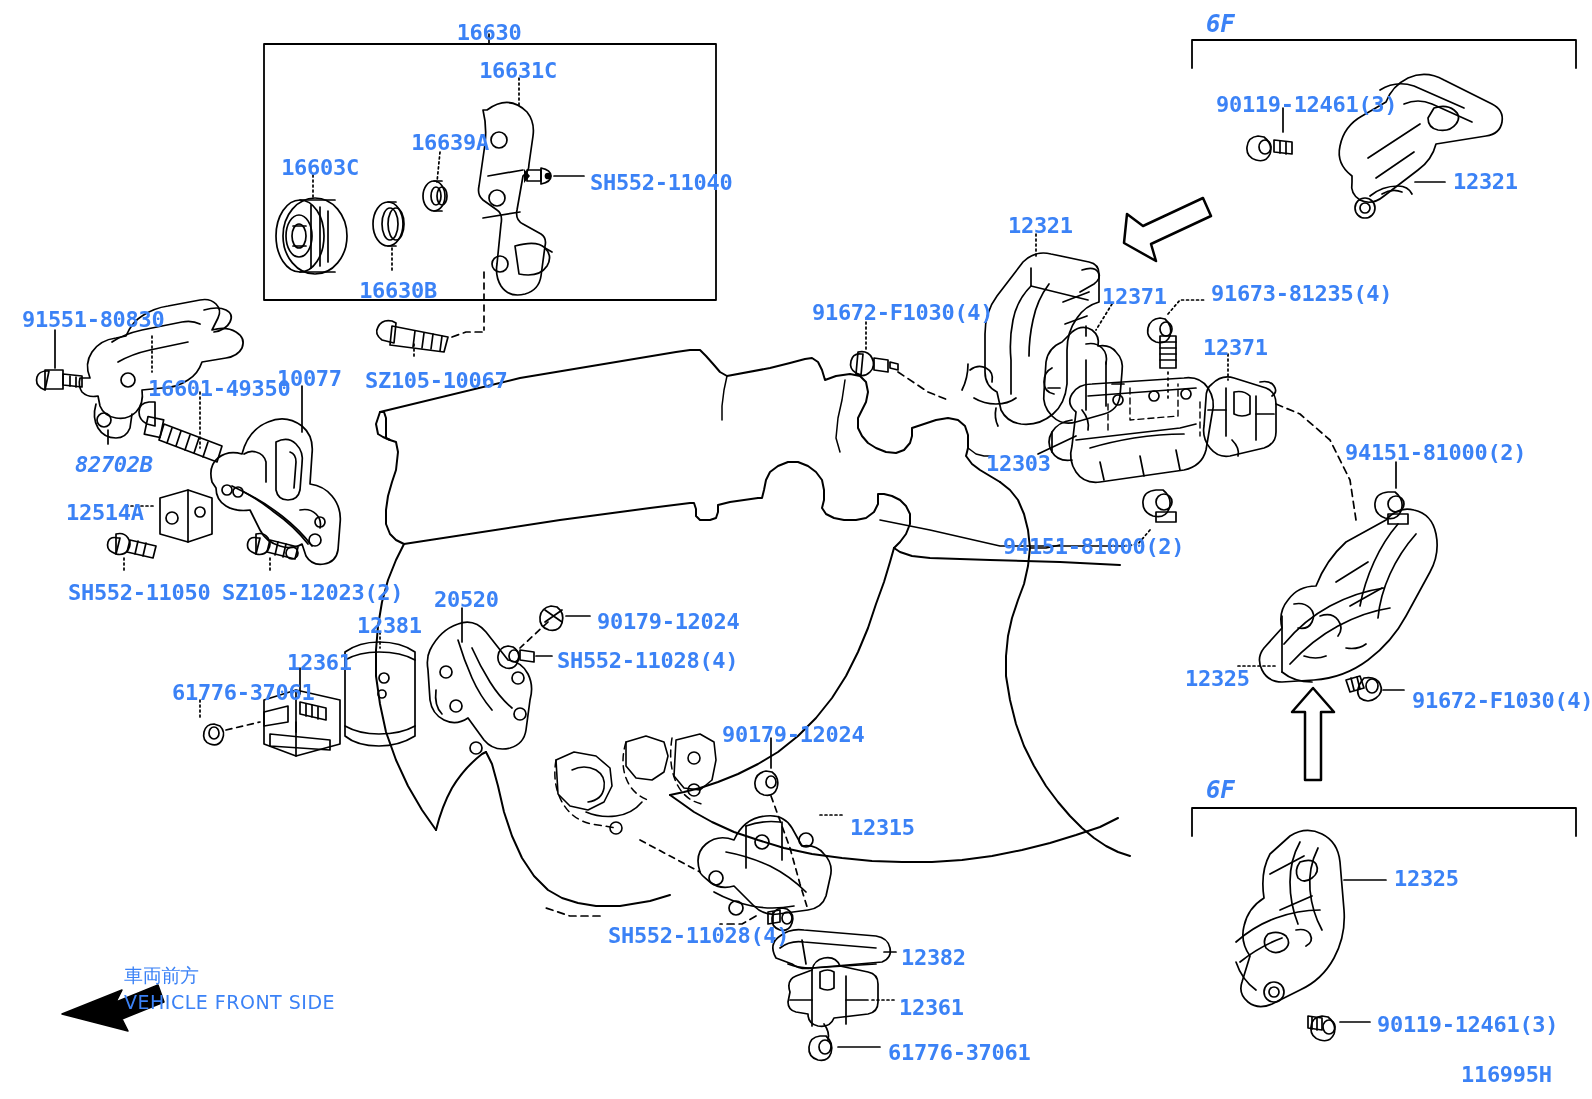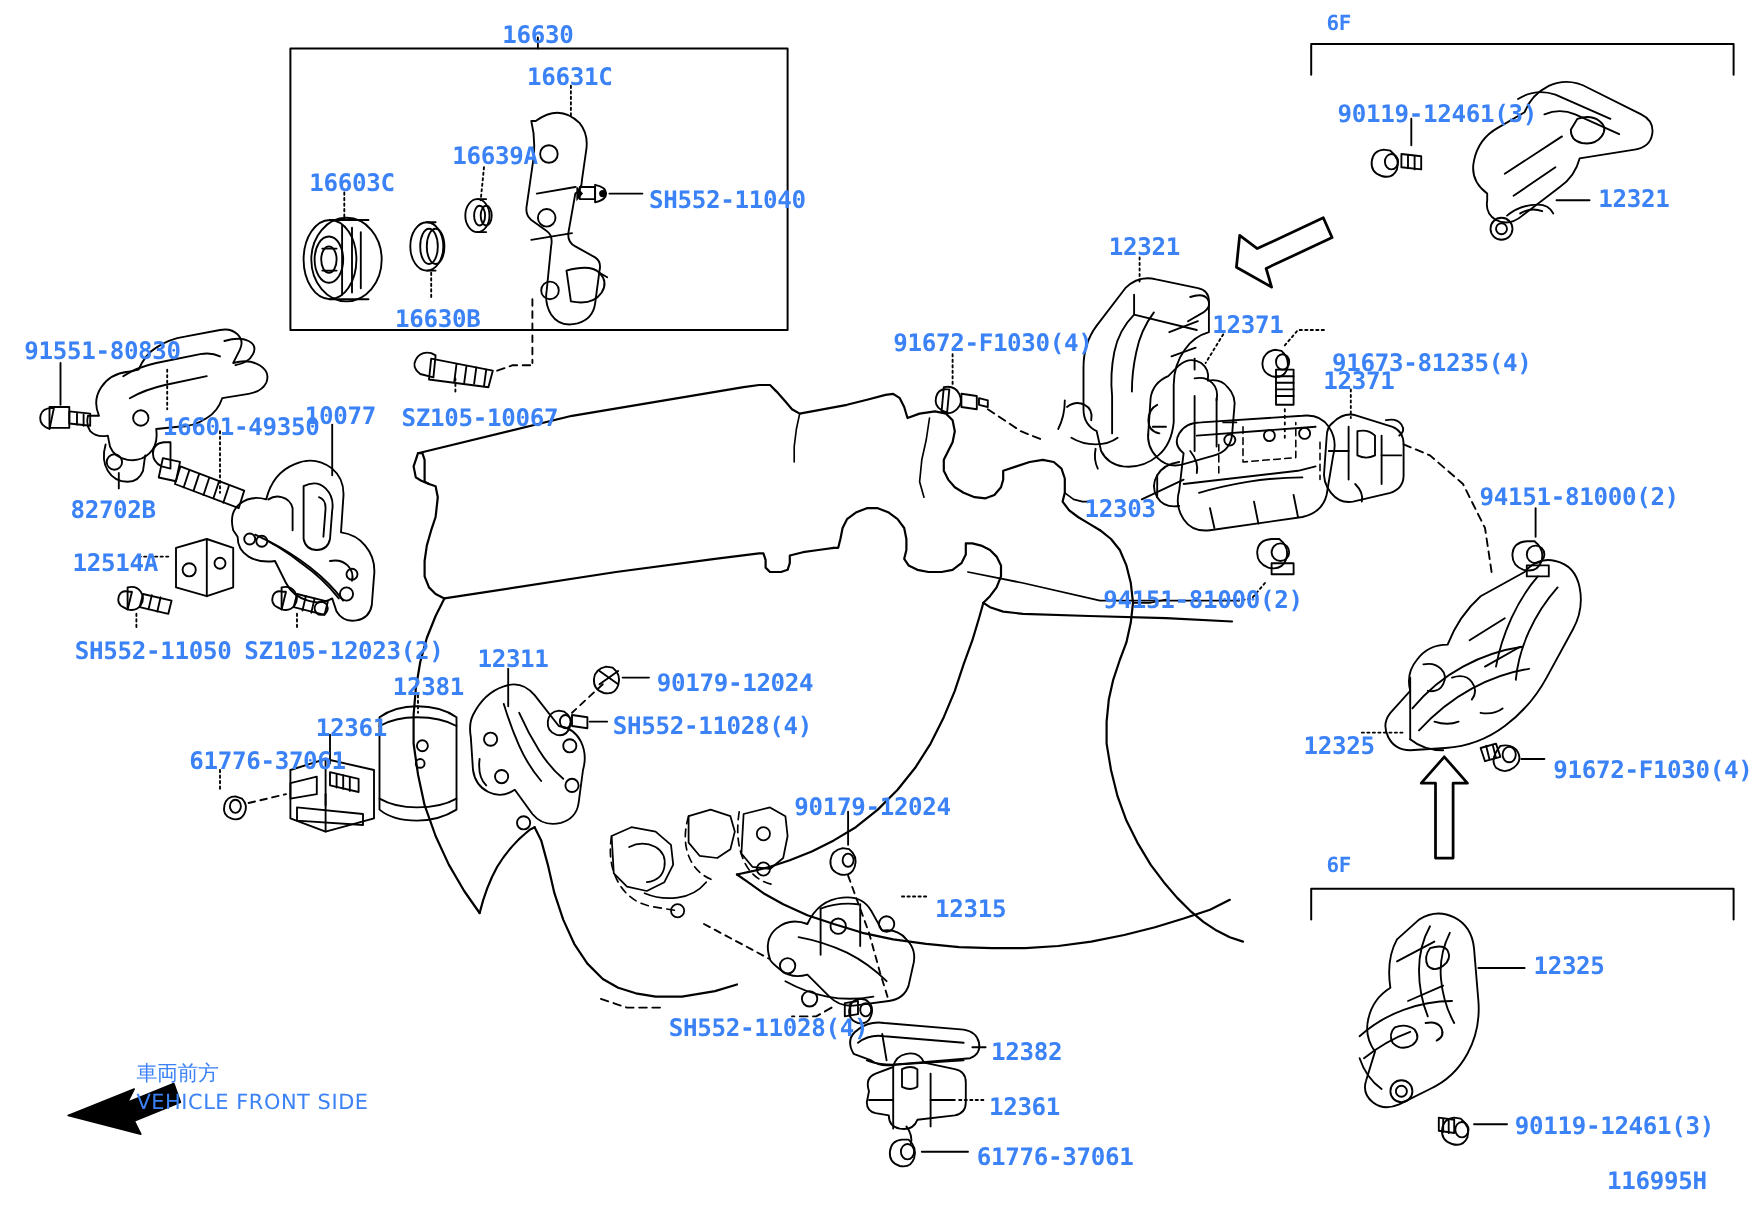--- a/index.html
+++ b/index.html
@@ -5,21 +5,21 @@
 <style>
   html,body{margin:0;padding:0;background:#ffffff;}
   body{width:1592px;height:1099px;overflow:hidden;
        font-family:"DejaVu Sans Mono","Liberation Mono",monospace;}
   #stage{position:relative;width:1592px;height:1099px;background:#fff;}
   svg.layer{position:absolute;left:0;top:0;width:1592px;height:1099px;}
   .lbl{position:absolute;white-space:nowrap;color:#3b82f6;
        font-family:"DejaVu Sans Mono","Liberation Mono",monospace;
        font-weight:bold;letter-spacing:-0.3px;}
   .lbl.s22{font-size:22px;}
-  .lbl.s19{font-size:19px;}
+  .lbl.s19{font-size:24px;font-style:italic;}
   .lbl.jp{font-family:"DejaVu Sans","Liberation Sans",sans-serif;font-weight:400;font-size:19px;}
   .lbl.en{font-family:"DejaVu Sans","Liberation Sans",sans-serif;font-weight:400;font-size:19px;letter-spacing:0.5px;}
   .ctr{transform:translateX(-50%);}
 </style>
 </head>
 <body>
 
 <div id="stage">
 
   <svg class="layer" viewBox="0 0 1592 1099">
@@ -560,42 +560,42 @@
 
   <div id="labels">
       <div class="lbl s22 ctr" style="left: 489px; top: 20px;">16630</div>
       <div class="lbl s22 ctr" style="left: 518px; top: 58px;">16631C</div>
       <div class="lbl s22 ctr" style="left: 450px; top: 130px;">16639A</div>
       <div class="lbl s22 ctr" style="left: 320px; top: 155px;">16603C</div>
       <div class="lbl s22 ctr" style="left: 398px; top: 278px;">16630B</div>
       <div class="lbl s22" style="left: 590px; top: 170px;">SH552-11040</div>
       <div class="lbl s22" style="left: 365px; top: 368px;">SZ105-10067</div>
       <div class="lbl s22" style="left: 10px; top: 307px; margin-left: 12px;">91551-80830</div>
-      <div class="lbl s22" style="left: 64px; top: 452px;">82702B</div>
+      <div class="lbl s22" style="left: 75px; top: 452px; font-style: italic;">82702B</div>
       <div class="lbl s22" style="left: 148px; top: 376px;">16601-49350</div>
       <div class="lbl s22" style="left: 277px; top: 366px;">10077</div>
       <div class="lbl s22" style="left: 66px; top: 500px;">12514A</div>
       <div class="lbl s22" style="left: 68px; top: 580px;">SH552-11050</div>
       <div class="lbl s22" style="left: 222px; top: 580px;">SZ105-12023(2)</div>
-      <div class="lbl s22" style="left: 434px; top: 587px;">12311</div>
+      <div class="lbl s22" style="left: 434px; top: 587px;">20520</div>
       <div class="lbl s22" style="left: 357px; top: 613px;">12381</div>
       <div class="lbl s22" style="left: 287px; top: 650px;">12361</div>
       <div class="lbl s22" style="left: 172px; top: 680px;">61776-37061</div>
       <div class="lbl s22" style="left: 597px; top: 609px;">90179-12024</div>
       <div class="lbl s22" style="left: 557px; top: 648px;">SH552-11028(4)</div>
       <div class="lbl s22" style="left: 722px; top: 722px;">90179-12024</div>
       <div class="lbl s22" style="left: 850px; top: 815px;">12315</div>
       <div class="lbl s22" style="left: 608px; top: 923px;">SH552-11028(4)</div>
       <div class="lbl s22" style="left: 901px; top: 945px;">12382</div>
       <div class="lbl s22" style="left: 899px; top: 995px;">12361</div>
       <div class="lbl s22" style="left: 888px; top: 1040px;">61776-37061</div>
       <div class="lbl s22" style="left: 1008px; top: 213px;">12321</div>
       <div class="lbl s22" style="left: 1102px; top: 284px;">12371</div>
       <div class="lbl s22" style="left: 812px; top: 300px;">91672-F1030(4)</div>
-      <div class="lbl s22" style="left: 1211px; top: 281px; margin-top: 37px;">91673-81235(4)</div>
+      <div class="lbl s22" style="left: 1211px; top: 281px;">91673-81235(4)</div>
       <div class="lbl s22" style="left: 1203px; top: 335px;">12371</div>
       <div class="lbl s22" style="left: 986px; top: 451px;">12303</div>
       <div class="lbl s22" style="left: 1003px; top: 534px;">94151-81000(2)</div>
       <div class="lbl s22" style="left: 1345px; top: 440px;">94151-81000(2)</div>
       <div class="lbl s22" style="left: 1185px; top: 666px;">12325</div>
       <div class="lbl s22" style="left: 1412px; top: 688px;">91672-F1030(4)</div>
       <div class="lbl s19" style="left: 1206px; top: 10px;">6F</div>
       <div class="lbl s22" style="left: 1216px; top: 92px;">90119-12461(3)</div>
       <div class="lbl s22" style="left: 1453px; top: 169px;">12321</div>
       <div class="lbl s19" style="left: 1206px; top: 776px;">6F</div>

